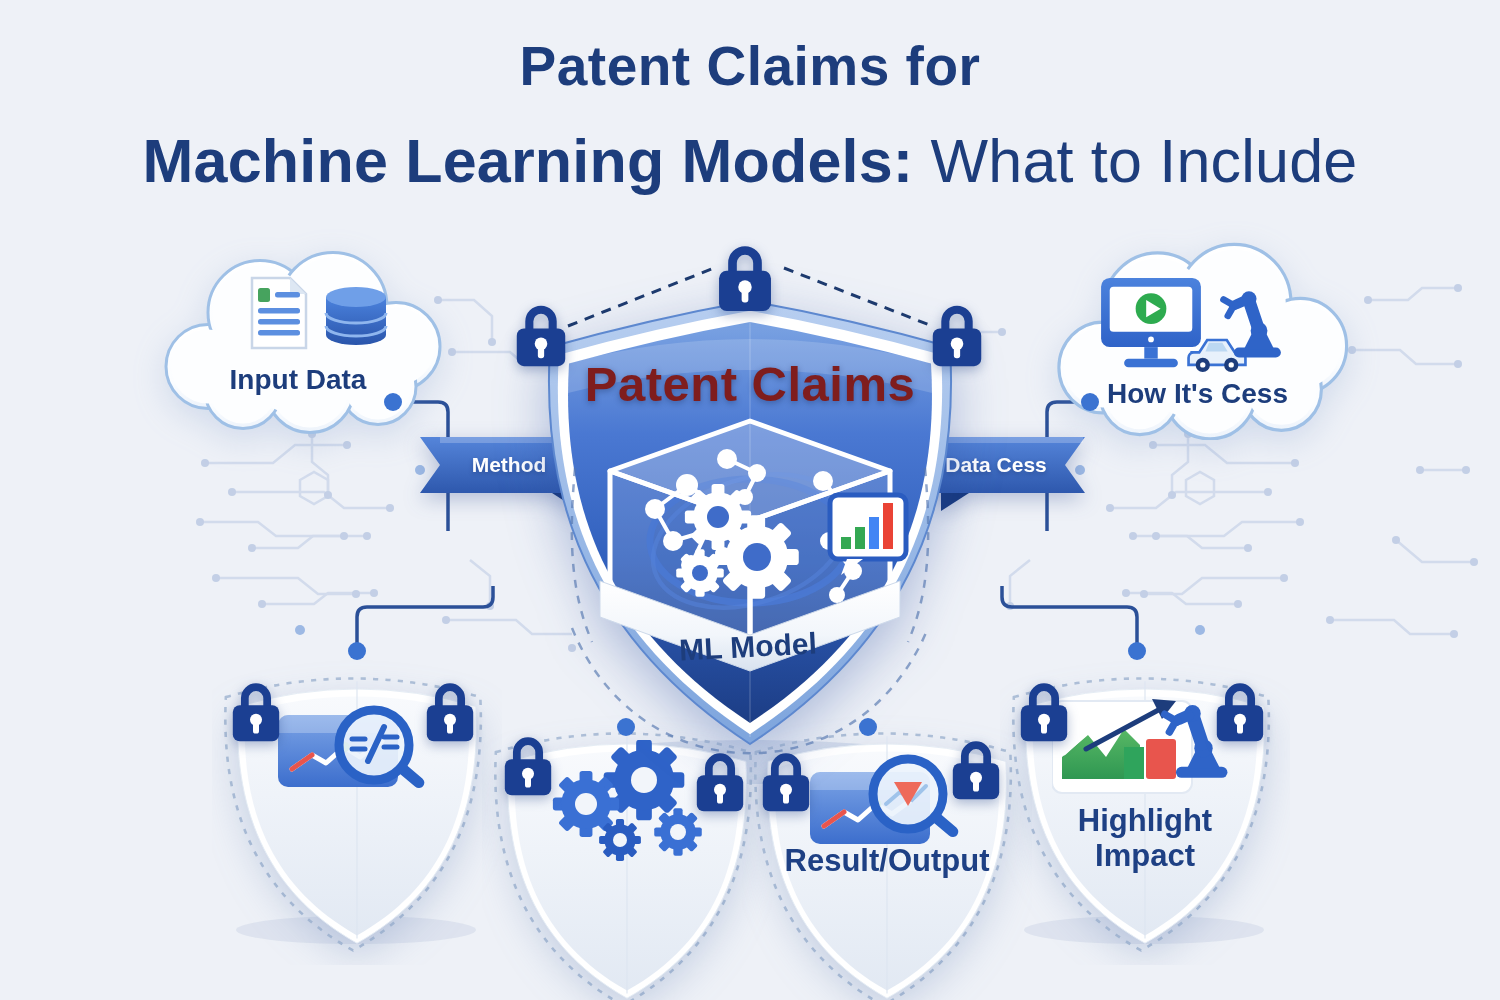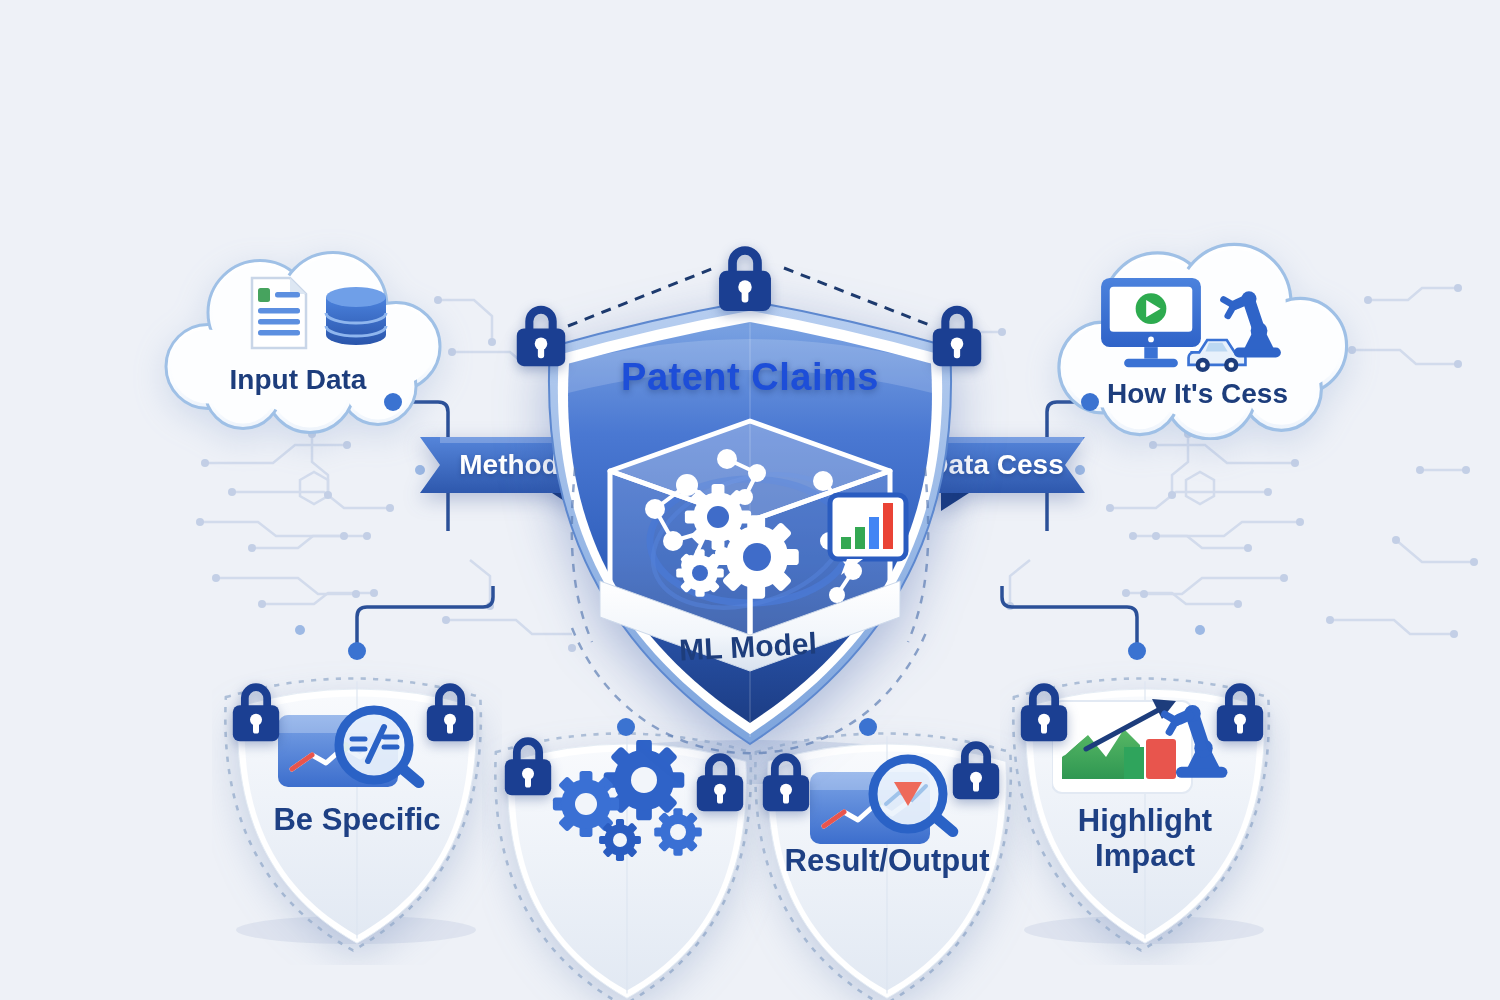--- a/index.html
+++ b/index.html
@@ -17,27 +17,27 @@
   .title-l2 .strong{font-weight:700;}
   .title-l2 .rest{font-weight:400;}
   
   .cloud{z-index:10;}
   .cloud .cloud-shape{filter:drop-shadow(0 10px 16px rgba(110,140,195,.22));}
   .cloud-label{position:absolute;left:0;width:100%;text-align:center;
                font-size:28px;font-weight:700;color:var(--navy,#1d3d7c);}
   
   .ribbon{z-index:12;filter:drop-shadow(0 6px 10px rgba(40,70,140,.30));}
   .ribbon-label{position:absolute;left:0;top:0;width:100%;height:56px;line-height:56px;
-                text-align:center;font-size:28px;font-weight:700;color:#fff;
+                text-align:center;font-size:21px;font-weight:700;color:#fff;
                 text-shadow:0 2px 4px rgba(20,40,90,.35);}
   
   .center-shield{z-index:15;}
   .center-shield svg{filter:drop-shadow(0 16px 26px rgba(45,80,160,.35));}
   .shield-title{left:540px;top:356px;width:420px;text-align:center;z-index:16;
-                font-size:38px;font-weight:700;color:#1d4ed8;letter-spacing:.5px;
+                font-size:49px;font-weight:700;color:#7f1d1d;letter-spacing:.5px;
                 text-shadow:0 2px 6px rgba(15,35,85,.40);}
   .shield-base-label{left:598px;top:630px;width:300px;text-align:center;z-index:16;
                      font-size:30px;font-weight:700;color:var(--navy,#1d3d7c);
                      transform:rotate(-3deg);}
   
   .tip-shield{z-index:10;}
   .tip-shield .shield-body{filter:drop-shadow(0 14px 20px rgba(100,130,180,.30));}
   .tip-label{position:absolute;left:0;width:100%;text-align:center;z-index:11;
              font-size:31px;font-weight:700;color:#1e4084;line-height:35px;}
   .tip-label .inner{display:inline-block;max-width:180px;}
@@ -238,20 +238,24 @@
     <g stroke="#2b5098" stroke-width="3.5" fill="none" stroke-linejoin="round">
       <path d="M393,402 H438 Q448,402 448,412 V437"></path>
       <path d="M448,492 V531"></path>
       <path d="M493,586 V597 Q493,607 483,607 H367 Q357,607 357,617 V647"></path>
       <path d="M1090,402 H1057 Q1047,402 1047,412 V437"></path>
       <path d="M1047,492 V531"></path>
       <path d="M1002,586 V597 Q1002,607 1012,607 H1127 Q1137,607 1137,617 V647"></path>
     </g>
   </svg>
 
+  <div class="abs title-wrap">
+    <div class="title-l1">Patent Claims for</div>
+    <div class="title-l2"><span class="strong">Machine Learning Models:</span><span class="rest"> What to Include</span></div>
+  </div>
 
   <div class="abs cloud" style="left:148px;top:246px;width:300px;height:190px">
     <svg class="cloud-shape" width="300" height="190" viewBox="0 0 300 185">
       <g fill="url(#cloudG)" stroke="#9fc0e6" stroke-width="3">
         <circle cx="60" cy="118" r="42"></circle>
           <circle cx="112" cy="64" r="52"></circle>
         <circle cx="185" cy="58" r="54"></circle>
           <circle cx="248" cy="98" r="44"></circle>
         <circle cx="230" cy="138" r="38"></circle>
           <circle cx="162" cy="140" r="44"></circle>
@@ -430,21 +434,20 @@
         <circle r="35" fill="rgba(236,243,252,.92)" stroke="#2a62c6" stroke-width="9"></circle>
         <g stroke="#2a62c6" stroke-linecap="round">
           <line x1="-22" y1="-6" x2="-9" y2="-6" stroke-width="5"></line>
           <line x1="-22" y1="4" x2="-9" y2="4" stroke-width="5"></line>
           <line x1="10" y1="-8" x2="23" y2="-8" stroke-width="5"></line>
           <line x1="10" y1="2" x2="23" y2="2" stroke-width="5"></line>
           <line x1="-6" y1="16" x2="10" y2="-18" stroke-width="6"></line>
         </g>
       </g>
     </svg>
-    <div class="tip-label" style="top:157px"><span class="inner">Be Specific</span></div>
   </div>
 
   <div class="abs tip-shield" style="left:482px;top:700px;width:290px;height:300px">
     <svg width="290" height="320" viewBox="0 0 300 330">
       <path d="M12,48 Q135,12 258,48 C263,148 233,238 135,293 C37,238 7,148 12,48 Z" transform="translate(1.5,2) scale(1.07)" fill="none" stroke="#afc0d8" stroke-width="2.5" stroke-dasharray="5 7"></path>
       <g transform="translate(15,15)" class="shield-body">
         <path d="M12,48 Q135,12 258,48 C263,148 233,238 135,293 C37,238 7,148 12,48 Z" fill="#ffffff" stroke="#e4ebf4" stroke-width="1"></path>
         <path d="M12,48 Q135,12 258,48 C263,148 233,238 135,293 C37,238 7,148 12,48 Z" transform="translate(8.1,9.6) scale(0.94)" fill="url(#tipG)"></path>
         <path d="M135,22 V288" stroke="#dde6f1" stroke-width="2" opacity=".6"></path>
       </g>

